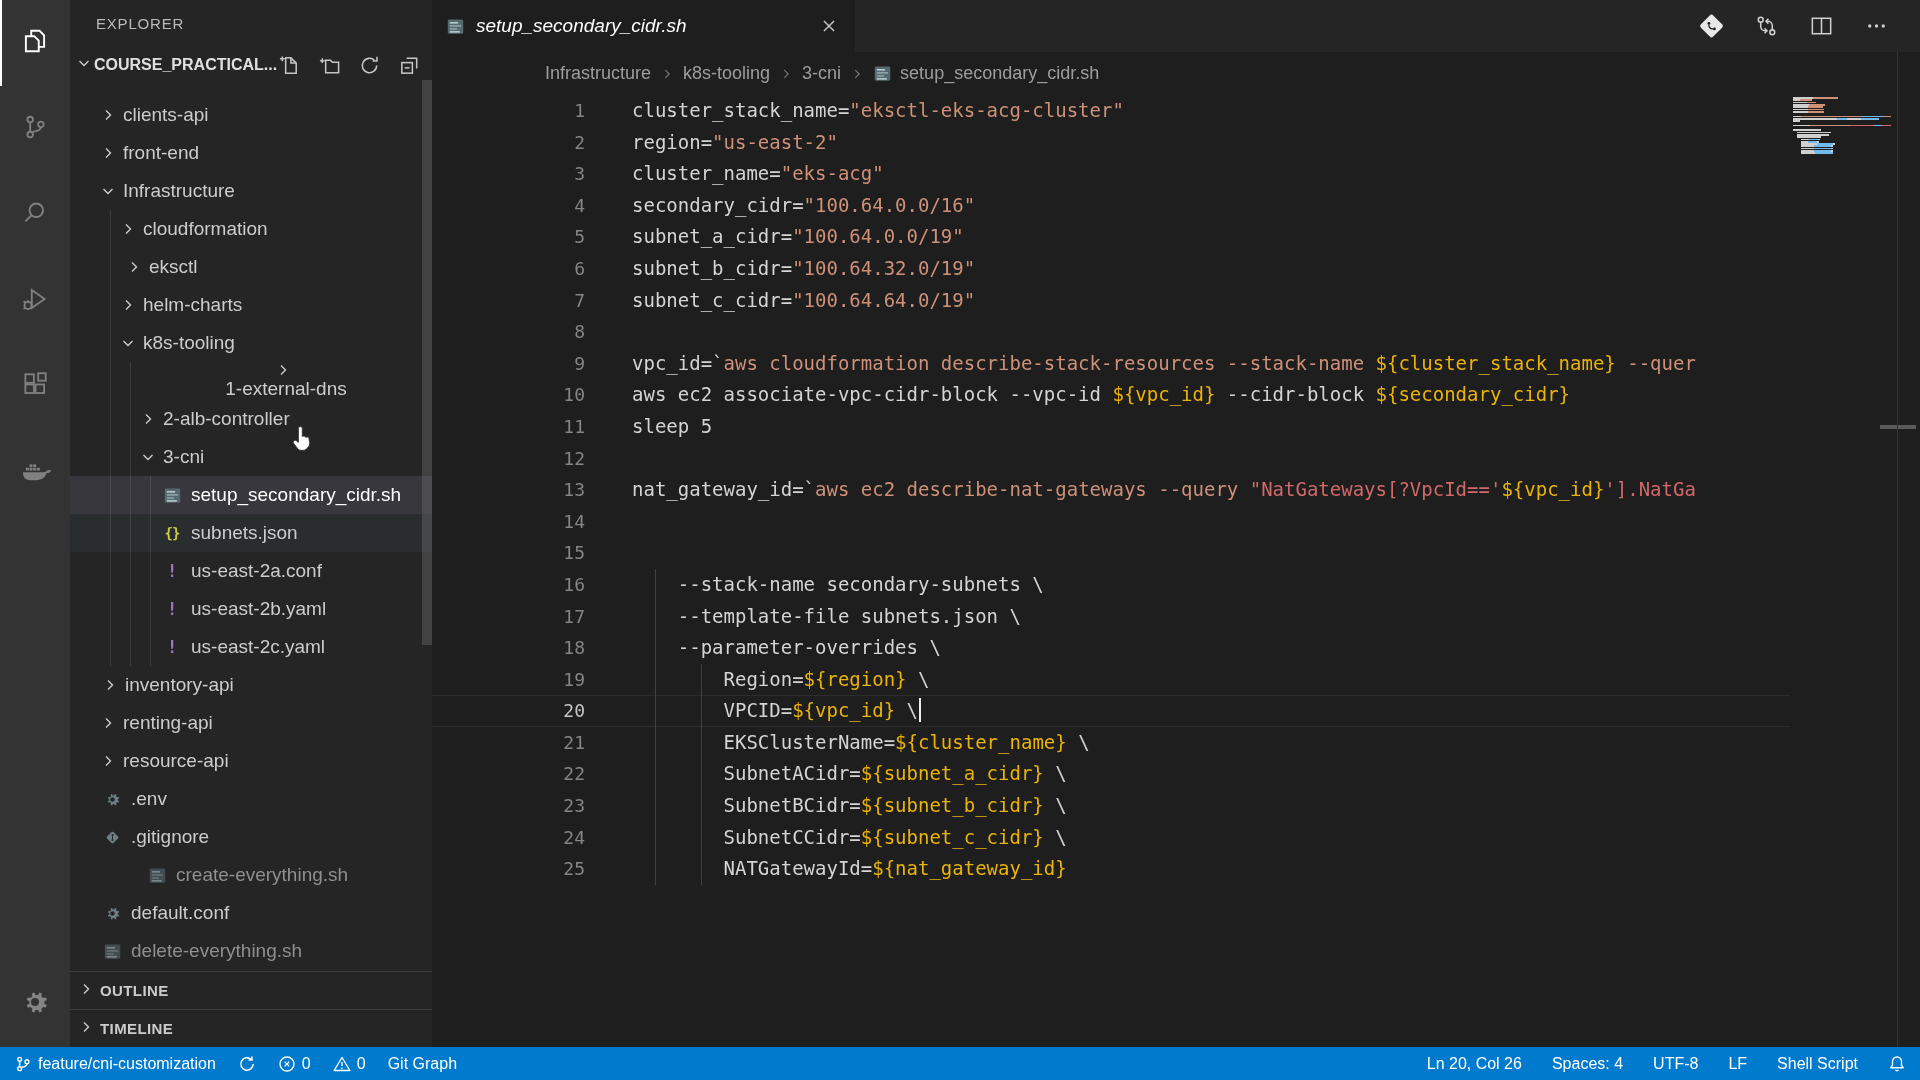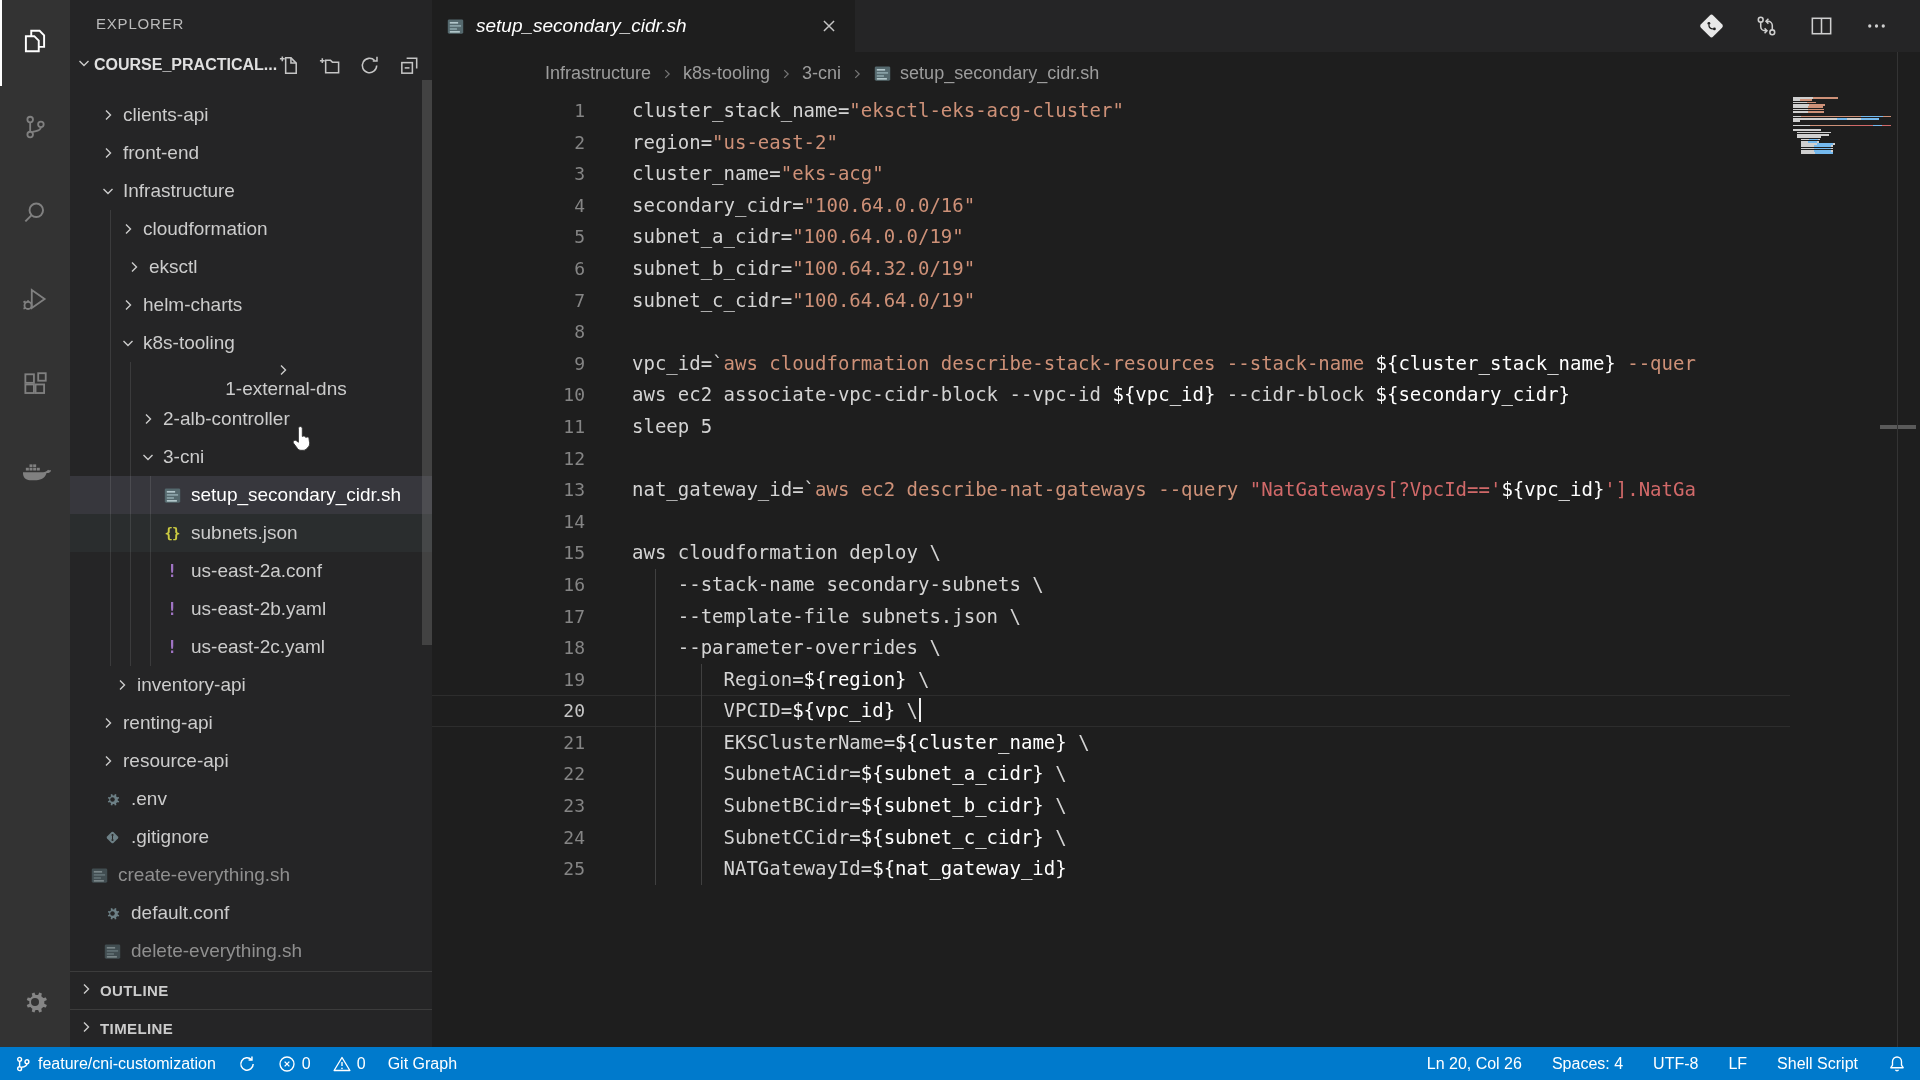--- a/index.html
+++ b/index.html
@@ -51,21 +51,21 @@
   .crumb-file { display:flex; align-items:center; gap:8px; }
 
   .code { position:absolute; top:95px; left:0; width:1358px; height:952px; overflow:hidden; cursor:text; }
   .code-line { display:flex; height:31.6px; position:relative; }
   .code-line .ln { width:153px; flex:none; text-align:right; font-family:"DejaVu Sans Mono", monospace;
                    font-size:18px; line-height:31.6px; color:#858585; }
   .code-line .lc { position:relative; padding-left:47px; white-space:pre; font-family:"DejaVu Sans Mono", monospace;
                    font-size:19px; line-height:31.6px; color:#d4d4d4; }
   .code-line.current { box-shadow: inset 0 1px 0 rgba(255,255,255,.07), inset 0 -1px 0 rgba(255,255,255,.07); }
   .code-line.current .ln { color:#c6c6c6; }
-  .tok-p { color:#d4d4d4; } .tok-s { color:#ce9178; } .tok-v { color:#ffffff; } .tok-r { color:#d16969; }
+  .tok-p { color:#d4d4d4; } .tok-s { color:#ce9178; } .tok-v { color:#eab308; } .tok-r { color:#d16969; }
   .iguide { position:absolute; top:0; width:1px; height:100%; background:#404040; }
   .caret { display:inline-block; width:2px; height:24px; background:#eeeeee; vertical-align:-5px; margin-left:1px; }
 
   .minimap { position:absolute; left:1361px; top:97px; width:105px; cursor:pointer; }
   .mm-line { position:relative; height:2.3px; }
   .mm-seg { position:absolute; top:.2px; height:1.7px; }
   .overview-mark { position:absolute; left:1448px; top:425px; width:36px; height:4px; background:#5a5a5a; }
   .right-sep { position:absolute; left:1465px; top:52px; bottom:0; width:1px; background:#343434; }
 
   
@@ -292,21 +292,21 @@
             <span class="yaml-glyph">!</span>
           </span>
           <span class="lbl">us-east-2b.yaml</span>
         </div>
         <div class="tree-row" style="padding-left: 92px;">
           <span class="ficon">
             <span class="yaml-glyph">!</span>
           </span>
           <span class="lbl">us-east-2c.yaml</span>
         </div>
-        <div class="tree-row" style="padding-left: 44px;">
+        <div class="tree-row" style="padding-left: 32px;">
           <span class="chev">
             <svg width="16" height="16" viewBox="0 0 16 16" fill="none" stroke="#cccccc" stroke-width="1.4">
               <path d="M6 3.5 10.5 8 6 12.5"></path>
             </svg>
           </span>
           <span class="lbl">inventory-api</span>
         </div>
         <div class="tree-row" style="padding-left: 30px;">
           <span class="chev">
             <svg width="16" height="16" viewBox="0 0 16 16" fill="none" stroke="#cccccc" stroke-width="1.4">
@@ -336,21 +336,21 @@
           <span class="ficon">
             <svg width="17" height="17" viewBox="0 0 16 16">
               <rect x="3.8" y="3.8" width="8.4" height="8.4" rx="1.2" transform="rotate(45 8 8)" fill="#6d8086"></rect>
               <circle cx="8" cy="5.6" r="1" fill="#252526"></circle>
               <circle cx="8" cy="10.4" r="1" fill="#252526"></circle>
               <path d="M8 6.6v2.8" stroke="#252526" stroke-width="1"></path>
             </svg>
           </span>
           <span class="lbl">.gitignore</span>
         </div>
-        <div class="tree-row dim" style="padding-left: 19px;">
+        <div class="tree-row dim" style="padding-left: 44px; margin-left: 33px;">
           <span class="ficon" style="opacity: 0.6;">
             <svg width="19" height="19" viewBox="0 0 16 16">
               <rect x="1.5" y="2" width="13" height="12" rx="1.2" fill="#55696e"></rect>
               <rect x="3.2" y="4.2" width="7" height="1.4" fill="#b3c7cb"></rect>
               <rect x="3.2" y="6.8" width="9.5" height="1.4" fill="#8ba4a9"></rect>
               <rect x="3.2" y="9.4" width="6" height="1.4" fill="#8ba4a9"></rect>
               <rect x="3.2" y="11.8" width="8.5" height="1.4" fill="#b3c7cb"></rect>
             </svg>
           </span>
           <span class="lbl">create-everything.sh</span>
@@ -534,21 +534,20 @@
         <div class="code-line">
           <span class="ln">13</span>
           <span class="lc"><span class="tok-p">nat_gateway_id=`</span><span class="tok-s">aws ec2 describe-nat-gateways --query </span><span class="tok-r">"NatGateways[?VpcId=='</span><span class="tok-v">${vpc_id}</span><span class="tok-r">'].NatGa</span></span>
         </div>
         <div class="code-line">
           <span class="ln">14</span>
           <span class="lc"></span>
         </div>
         <div class="code-line">
           <span class="ln">15</span>
-          <span class="lc"><span class="tok-p">aws cloudformation deploy \</span></span>
         </div>
         <div class="code-line">
           <span class="ln">16</span>
           <span class="lc"><span class="iguide" style="left: 69.86px;"></span><span class="tok-p">    --stack-name secondary-subnets \</span></span>
         </div>
         <div class="code-line">
           <span class="ln">17</span>
           <span class="lc"><span class="iguide" style="left: 69.86px;"></span><span class="tok-p">    --template-file subnets.json \</span></span>
         </div>
         <div class="code-line">

